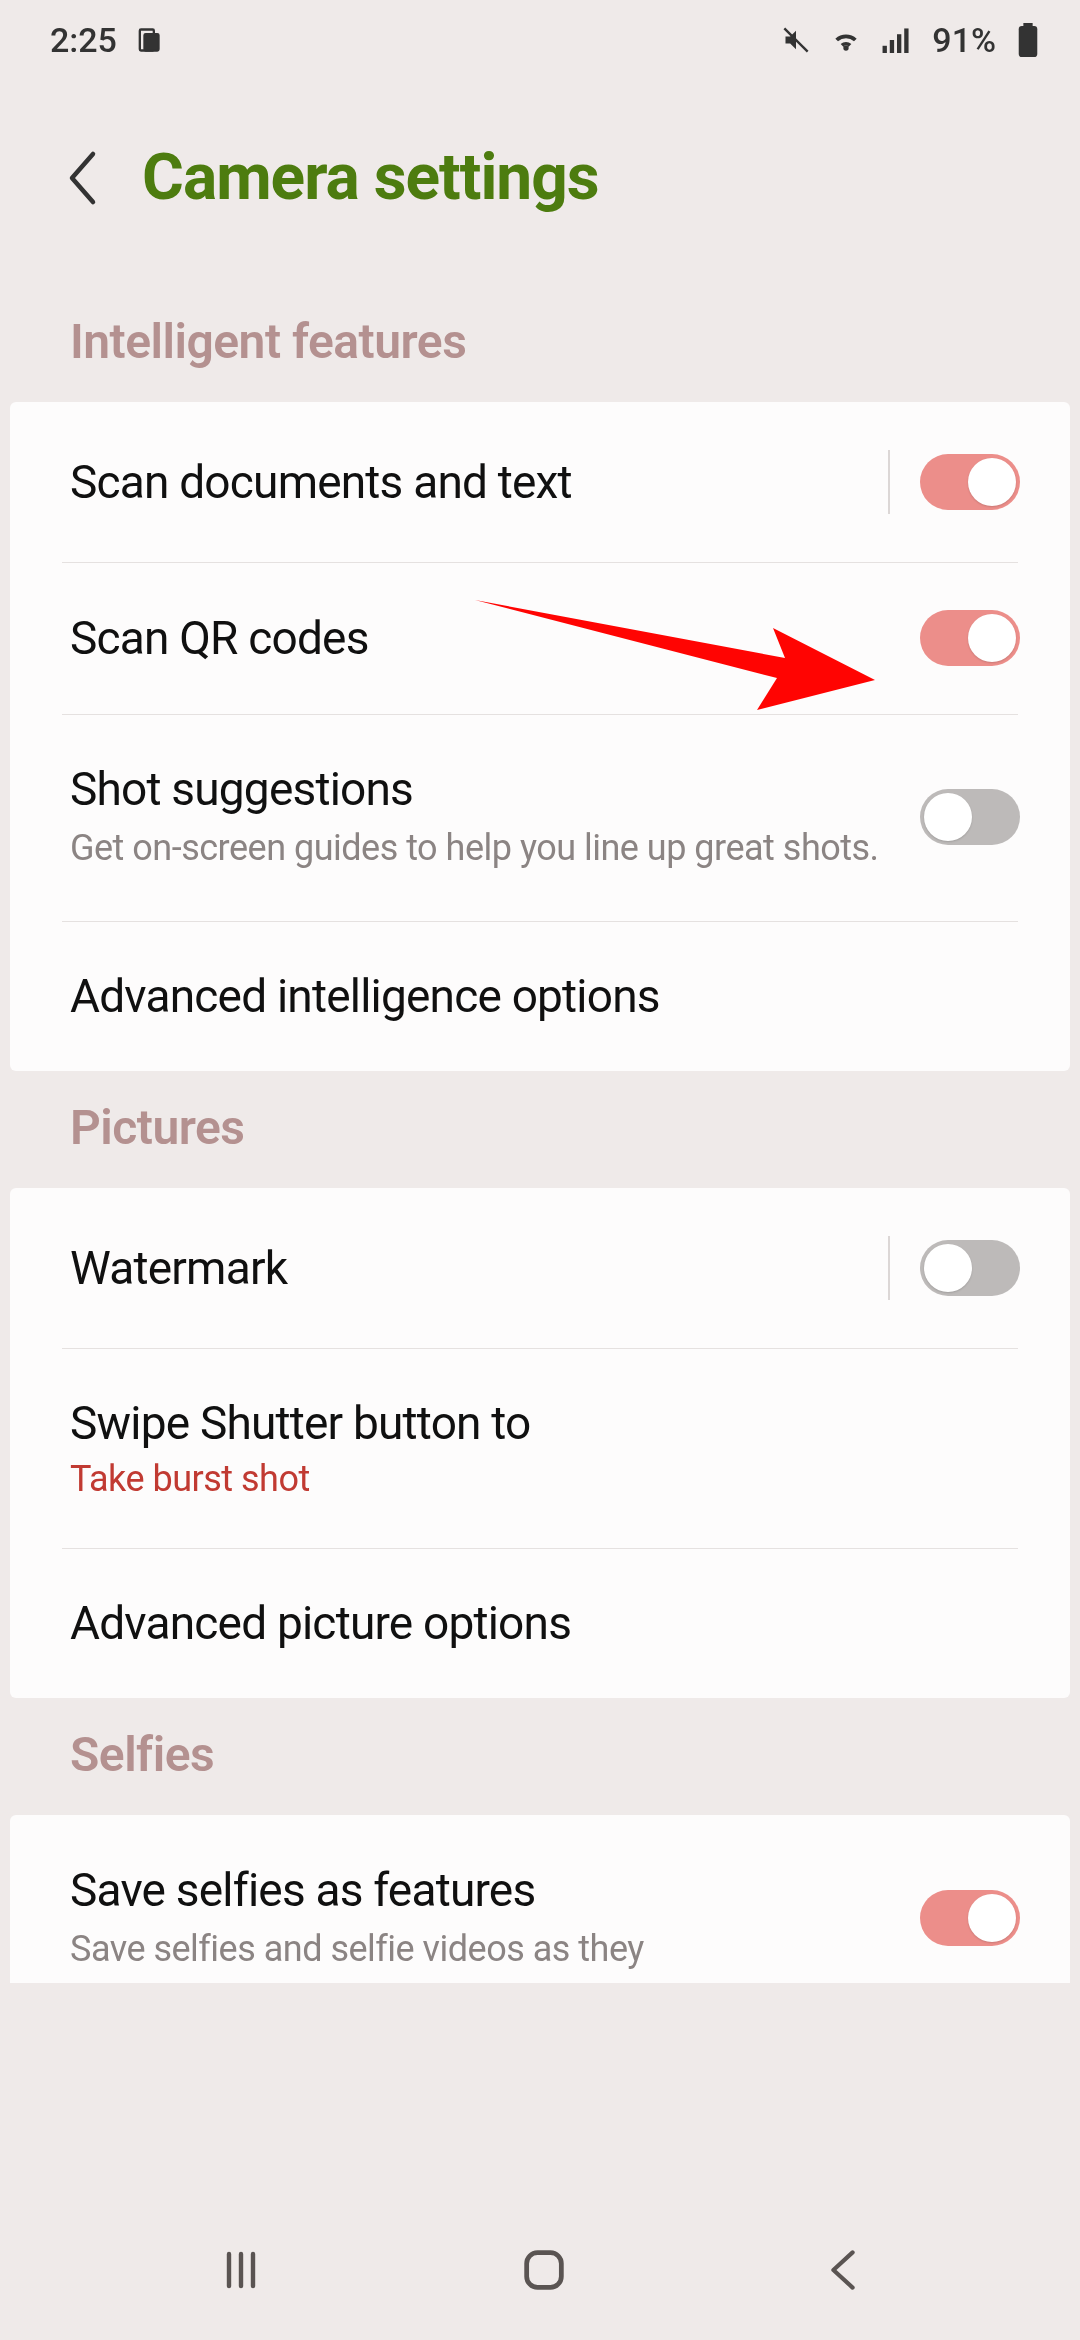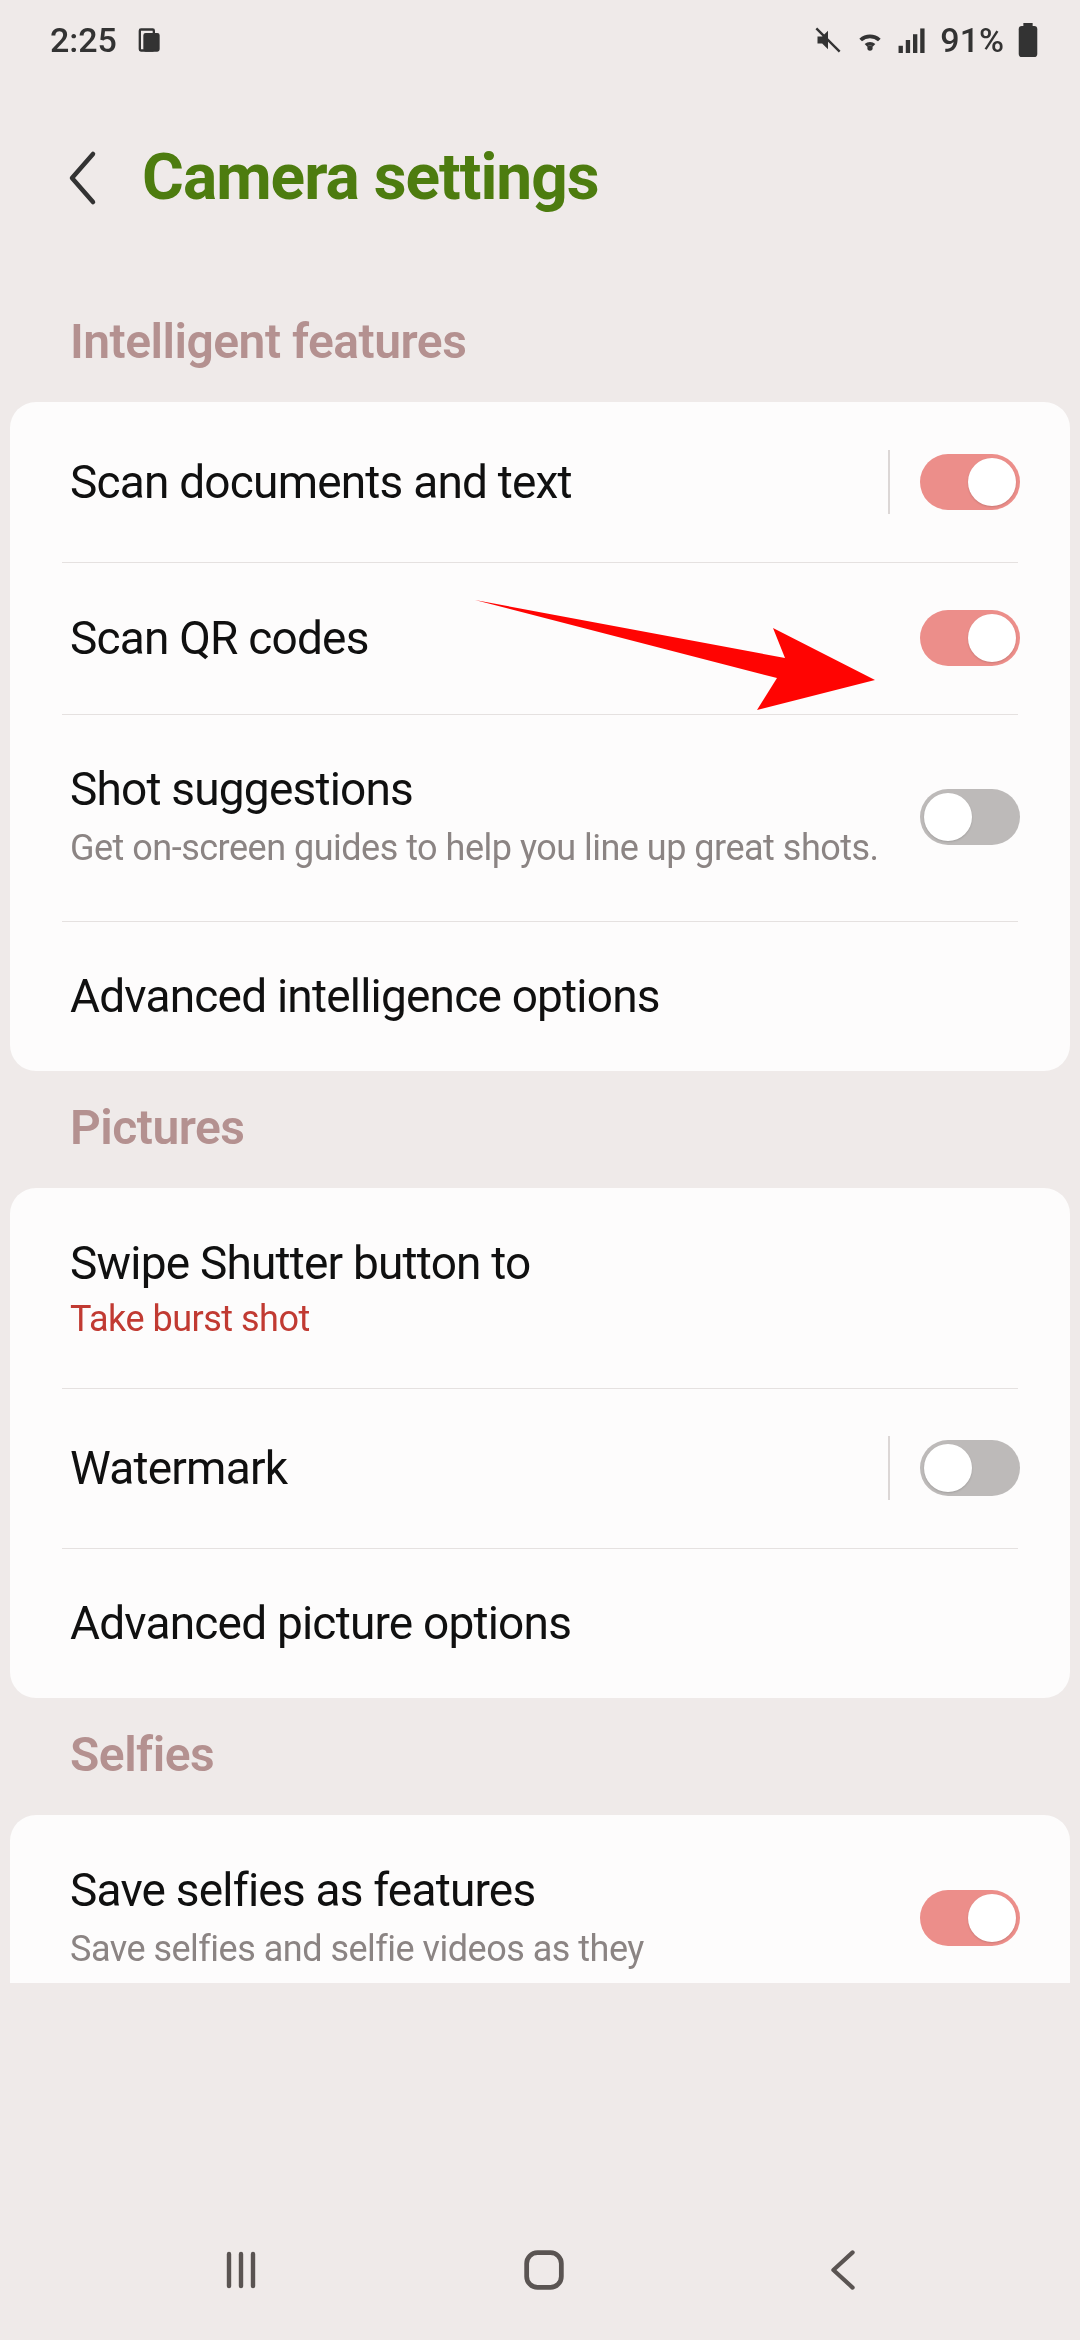--- a/index.html
+++ b/index.html
@@ -16,21 +16,21 @@
     display: flex;
     justify-content: space-between;
     align-items: center;
     height: 80px;
     padding: 0 40px 0 50px;
     font-size: 34px;
     color: #333;
     font-weight: 500;
   }
   .status-left { display: flex; align-items: center; gap: 17px; }
-  .status-right { display: flex; align-items: center; gap: 12px; }
+  .status-right { display: flex; align-items: center; gap: 20px; }
   .status-right svg { display: block; }
 
   
   .header {
     display: flex;
     align-items: center;
     gap: 40px;
     padding: 60px 50px 70px 60px;
   }
   .back-chevron { flex-shrink: 0; }
@@ -46,21 +46,21 @@
     font-size: 48px;
     font-weight: 600;
     color: #b49190;
     padding: 28px 70px 32px;
     letter-spacing: -0.5px;
   }
 
   
   .card {
     background: #fdfcfc;
-    border-radius: 26px;
+    border-radius: 6px;
     margin: 0 10px;
   }
 
   
   .row {
     display: flex;
     align-items: center;
     padding: 48px 50px 48px 60px;
     position: relative;
     min-height: 150px;
@@ -229,33 +229,33 @@
     </div>
   </div>
 
 </div>
 
 <div class="section-header">Pictures</div>
 <div class="card">
 
   <div class="row">
     <div class="row-text">
+      <span class="row-title">Watermark</span>
+    </div>
+    <div class="vdiv"></div>
+    <div class="toggle off">
+        <div class="toggle-thumb"></div>
+      </div>
+  </div>
+
+  <div class="row">
+    <div class="row-text">
       <span class="row-title">Swipe Shutter button to</span>
       <span class="row-sub-accent">Take burst shot</span>
     </div>
-  </div>
-
-  <div class="row">
-    <div class="row-text">
-      <span class="row-title">Watermark</span>
-    </div>
-    <div class="vdiv"></div>
-    <div class="toggle off">
-        <div class="toggle-thumb"></div>
-      </div>
   </div>
 
   <div class="row">
     <div class="row-text">
       <span class="row-title">Advanced picture options</span>
     </div>
   </div>
 
 </div>
 

